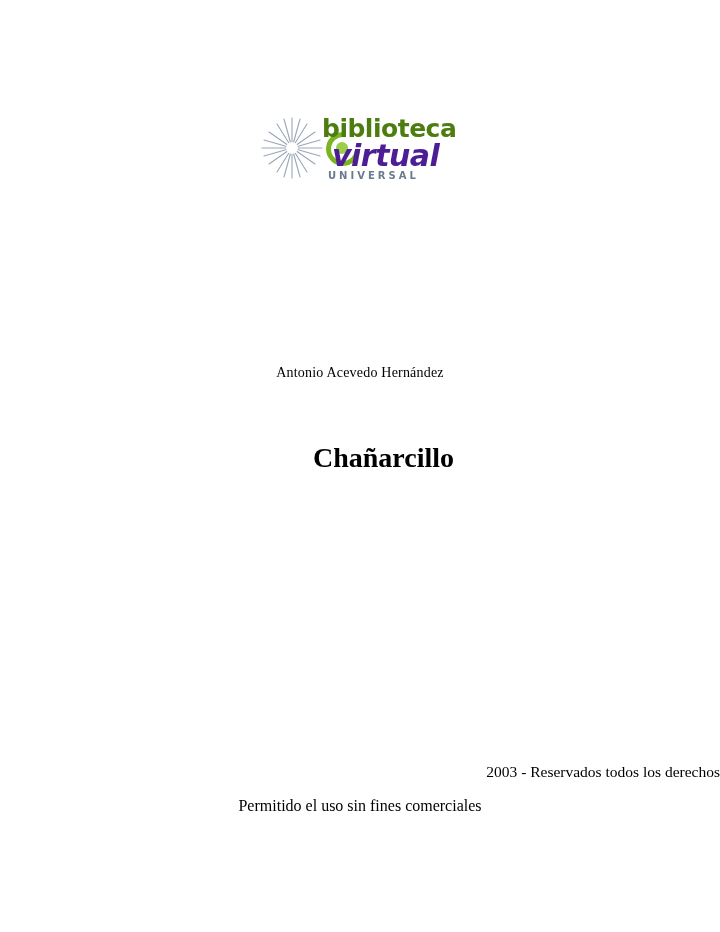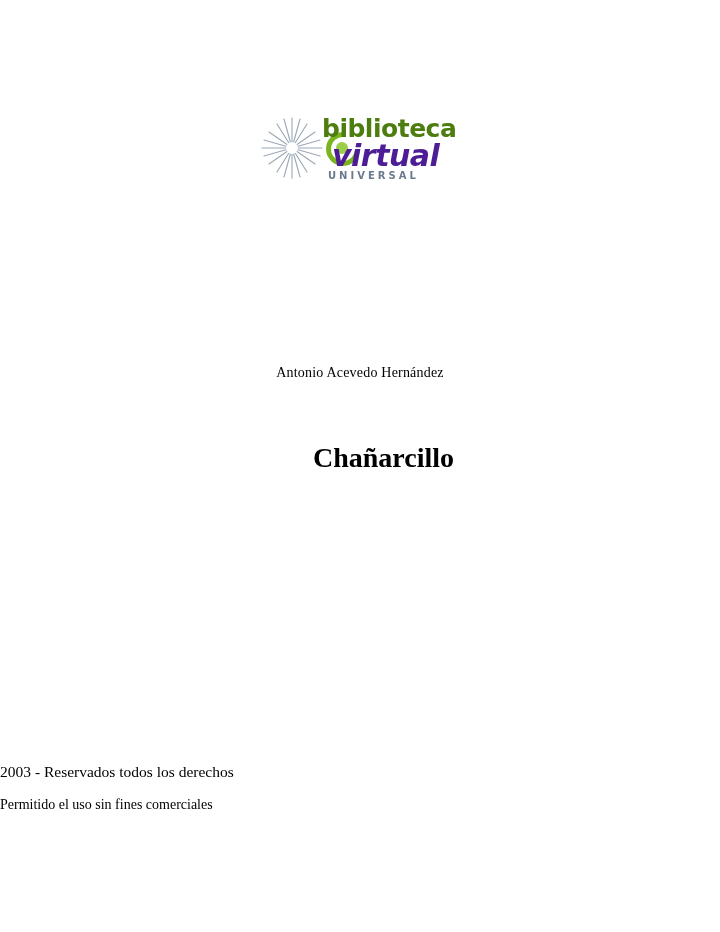--- a/index.html
+++ b/index.html
@@ -128,29 +128,30 @@
   }
   .title-line {
     display: block;
     padding-left: 47px;
   }
   .rights {
     position: absolute;
     top: 763px;
     left: 0;
     right: 0;
-    text-align: left;
+    text-align: right;
     font-size: 15.5px;
   }
   .permission {
     position: absolute;
     top: 797px;
     left: 0;
     right: 0;
-    font-size: 14px;
+    text-align: center;
+    font-size: 16px;
   }
 </style>
 </head>
 <body>
 
 <div class="page">
 
   <div class="logo-block">
     <div class="logo">
 

